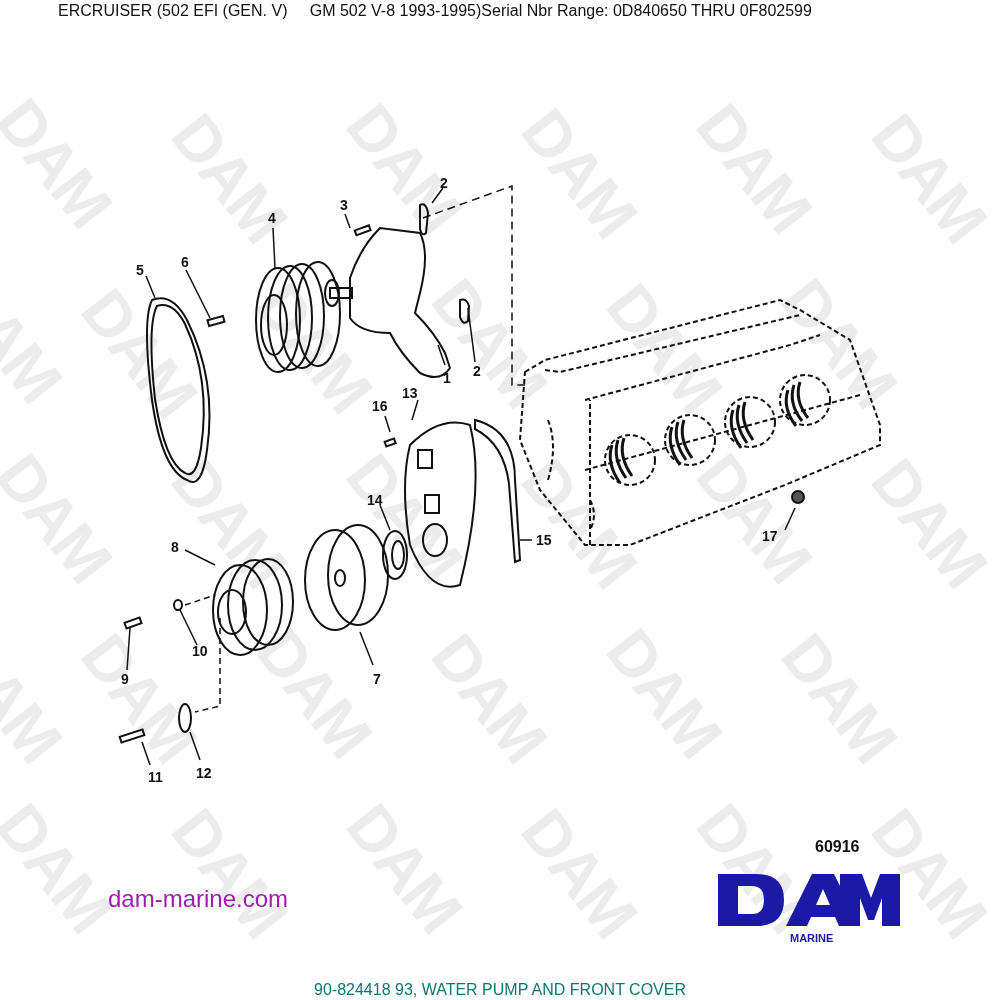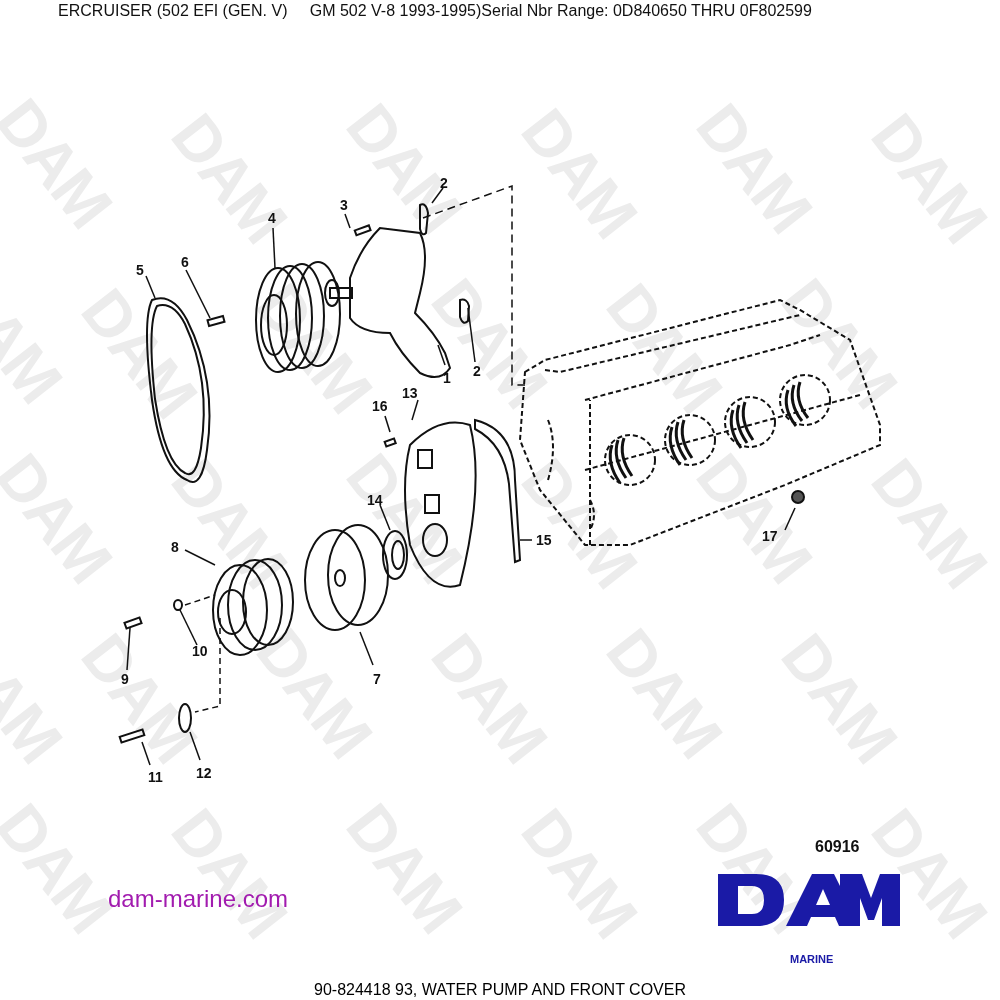--- a/index.html
+++ b/index.html
@@ -1,24 +1,24 @@
 <!DOCTYPE html>
 <html><head>
 <meta charset="utf-8">
 <style>
   html, body { margin:0; padding:0; background:#ffffff; }
   body { width:1000px; height:1000px; position:relative; overflow:hidden; font-family:"Liberation Sans", sans-serif; }
   .watermark-layer { position:absolute; inset:0; pointer-events:none; }
   .wm { position:absolute; font-family:"Liberation Sans", sans-serif; font-weight:bold; font-size:64px; color:#ececec; transform:rotate(52deg); transform-origin:left top; letter-spacing:-2px; white-space:nowrap; }
   .header-title { position:absolute; top:2px; left:0; width:870px; text-align:center; font-size:16px; color:#111; white-space:pre; }
-  .footer-caption { position:absolute; top:981px; left:0; width:1000px; text-align:center; font-size:16px; color:#000000; }
+  .footer-caption { position:absolute; top:981px; left:0; width:1000px; text-align:center; font-size:16px; color:#0f766e; }
   .site-link { position:absolute; left:108px; top:885px; font-size:24px; color:#a21caf; text-decoration:none; }
   .fig-num { position:absolute; left:815px; top:838px; font-size:16px; font-weight:bold; color:#111; }
   .logo { position:absolute; left:718px; top:874px; width:182px; height:52px; }
-  .logo-sub { position:absolute; left:790px; top:932px; font-size:11px; font-weight:bold; color:#1a1aa6;margin-top:21px; }
+  .logo-sub { position:absolute; left:790px; top:932px; font-size:11px; font-weight:bold; color:#1a1aa6; }
   svg.diagram { position:absolute; left:0; top:0; }
   .callout { font-family:"Liberation Sans", sans-serif; font-weight:bold; font-size:14px; fill:#111; }
 </style>
 </head>
 <body>
 
 <div class="watermark-layer">
   <span class="wm" style="left:40px;top:85px">DAM</span>
   <span class="wm" style="left:215px;top:100px">DAM</span>
   <span class="wm" style="left:390px;top:90px">DAM</span>

